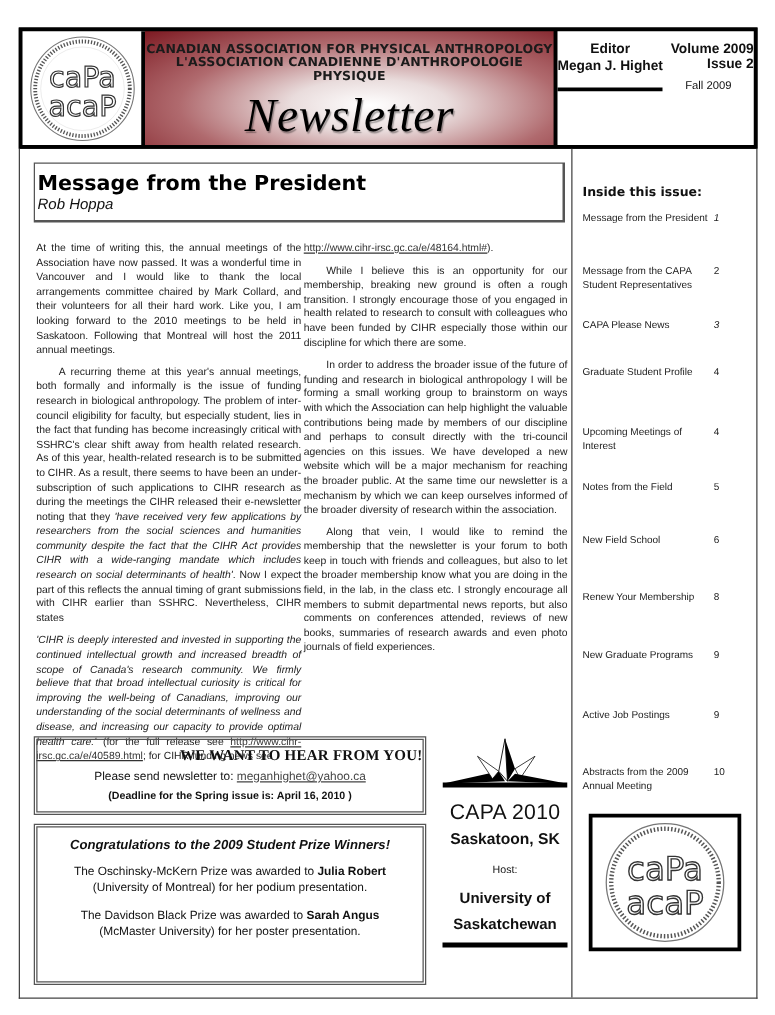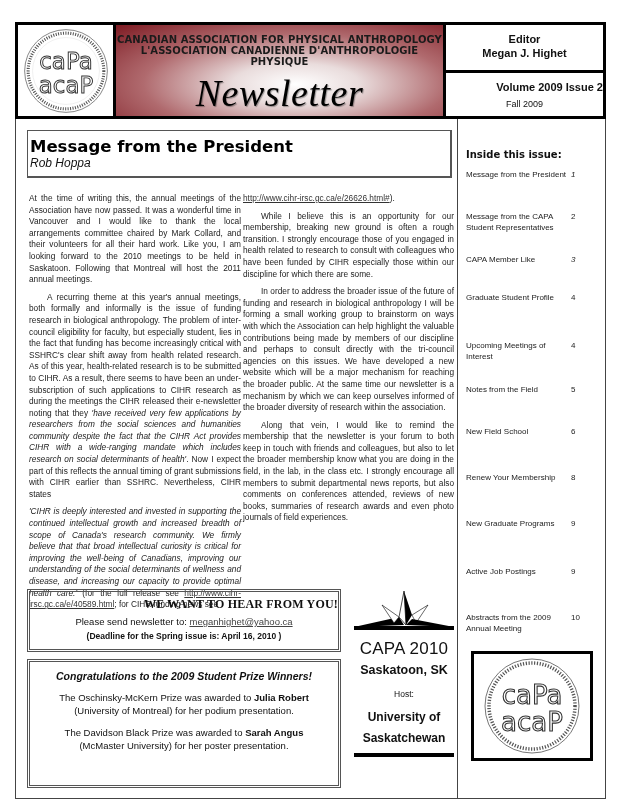--- a/index.html
+++ b/index.html
@@ -23,21 +23,21 @@
   }
   .banner .org {
     font-family: "DejaVu Sans", sans-serif; font-size: 10px; letter-spacing: 0.1px;
     color: #1b1b1b; line-height: 11px; font-weight: bold;
   }
   .banner .title {
     font-family: "Liberation Serif", "DejaVu Serif", serif; font-style: italic;
     font-size: 38px; color: #000; margin-top: 4px; letter-spacing: 0.5px;
     text-shadow: 1px 1px 1px rgba(0,0,0,0.35);
   }
-  .info-cell { flex: 1; display: flex; flex-direction: column; background: #fff; }
+  .info-cell { flex: 1; display: flex; flex-direction: row; background: #fff; }
   .info-top {
     height: 48px; border-bottom: 3px solid #000; text-align: center;
     padding-top: 7px; font-weight: bold; font-size: 11px; line-height: 14px;
   }
   .info-bottom { flex: 1; text-align: center; padding-top: 8px; }
   .info-bottom .vol { font-weight: bold; font-size: 11px; text-align: right; }
   .info-bottom .season { font-size: 9px; margin-top: 6px; }
 
   
   .frame {
@@ -145,21 +145,21 @@
     <div class="by">Rob Hoppa</div>
   </div>
 
   <div class="col col1">
     <p>At the time of writing this, the annual meetings of the Association have now passed. It was a wonderful time in Vancouver and I would like to thank the local arrangements committee chaired by Mark Collard, and their volunteers for all their hard work. Like you, I am looking forward to the 2010 meetings to be held in Saskatoon. Following that  Montreal will host the 2011 annual meetings.</p>
     <p class="ind"><span>A recurring theme at this year's annual meetings, both formally and informally is the issue of funding research in biological anthropology. The problem of inter-council eligibility for faculty, but especially student, lies in the fact that funding has become increasingly critical with SSHRC's clear shift away from health related research. As of this year, health-related research is to be submitted to CIHR. As a result, there seems to have been an under-subscription of such applications to CIHR research as during the meetings the CIHR released their e-newsletter noting that they </span><i>'have received very few applications by researchers from the social sciences and humanities community despite the fact that the CIHR Act provides CIHR with a wide-ranging mandate which includes research on social determinants of health'</i><span>. Now I expect part of this reflects the annual timing of grant submissions with CIHR earlier than SSHRC. Nevertheless, CIHR states</span></p>
     <p><i>'CIHR is deeply interested and invested in supporting the continued intellectual growth and increased breadth of scope of Canada's research community. We firmly believe that that broad intellectual curiosity is critical for improving the well-being of Canadians, improving our understanding of the social determinants of wellness and disease, and increasing our capacity to provide optimal health care.'</i><span> (for the full release see </span><a>http://www.cihr-irsc.gc.ca/e/40589.html</a><span>; for CIHR funding news see</span></p>
   </div>
 
   <div class="col col2">
-    <p><a>http://www.cihr-irsc.gc.ca/e/26626.html#</a><span>).</span></p>
+    <p><a>http://www.cihr-irsc.gc.ca/e/48164.html#</a><span>).</span></p>
     <p class="ind">While I believe this is an opportunity for our membership, breaking new ground is often a rough transition. I strongly encourage those of you engaged in health related to research to consult with colleagues who have been funded by CIHR especially those within our discipline for which there are some.</p>
     <p class="ind">In order to address the broader issue of the future of funding and research in biological anthropology I will be forming a small working group to brainstorm on ways with which the Association can help highlight the valuable contributions being made by members of our discipline and perhaps to consult directly with the tri-council agencies on this issues. We have developed a new website which will be a major mechanism for reaching the broader public. At the same time our newsletter is a mechanism by which we can keep ourselves informed of the broader diversity of research within the association.</p>
     <p class="ind">Along that vein, I would like to remind the membership that the newsletter is your forum to both keep in touch with friends and colleagues, but also to let the broader membership know what you are doing in the field, in the lab, in the class etc. I strongly encourage all members  to submit departmental news reports, but also comments on conferences attended, reviews of new books, summaries of research awards and even photo journals of field experiences.</p>
   </div>
 
   <div class="hear-box">
     <div class="t">WE WANT TO HEAR FROM YOU!</div>
     <div class="s"><span>Please send newsletter to: </span><a>meganhighet@yahoo.ca</a></div>
     <div class="d">(Deadline for the Spring issue is: April 16, 2010 )</div>
   </div>
@@ -191,21 +191,21 @@
     <div class="th">Inside this issue:</div>
     <div class="toc-item" style="height:42px">
         <span class="lbl">Message from the President</span>
         <span class="pg it">1</span>
       </div>
     <div class="toc-item" style="height:43px">
         <span class="lbl">Message from the CAPA Student Representatives</span>
         <span class="pg">2</span>
       </div>
     <div class="toc-item" style="height:38px">
-        <span class="lbl">CAPA Member Like</span>
+        <span class="lbl">CAPA Please News</span>
         <span class="pg it">3</span>
       </div>
     <div class="toc-item" style="height:48px">
         <span class="lbl">Graduate Student Profile</span>
         <span class="pg">4</span>
       </div>
     <div class="toc-item" style="height:44px">
         <span class="lbl">Upcoming Meetings of Interest</span>
         <span class="pg">4</span>
       </div>

